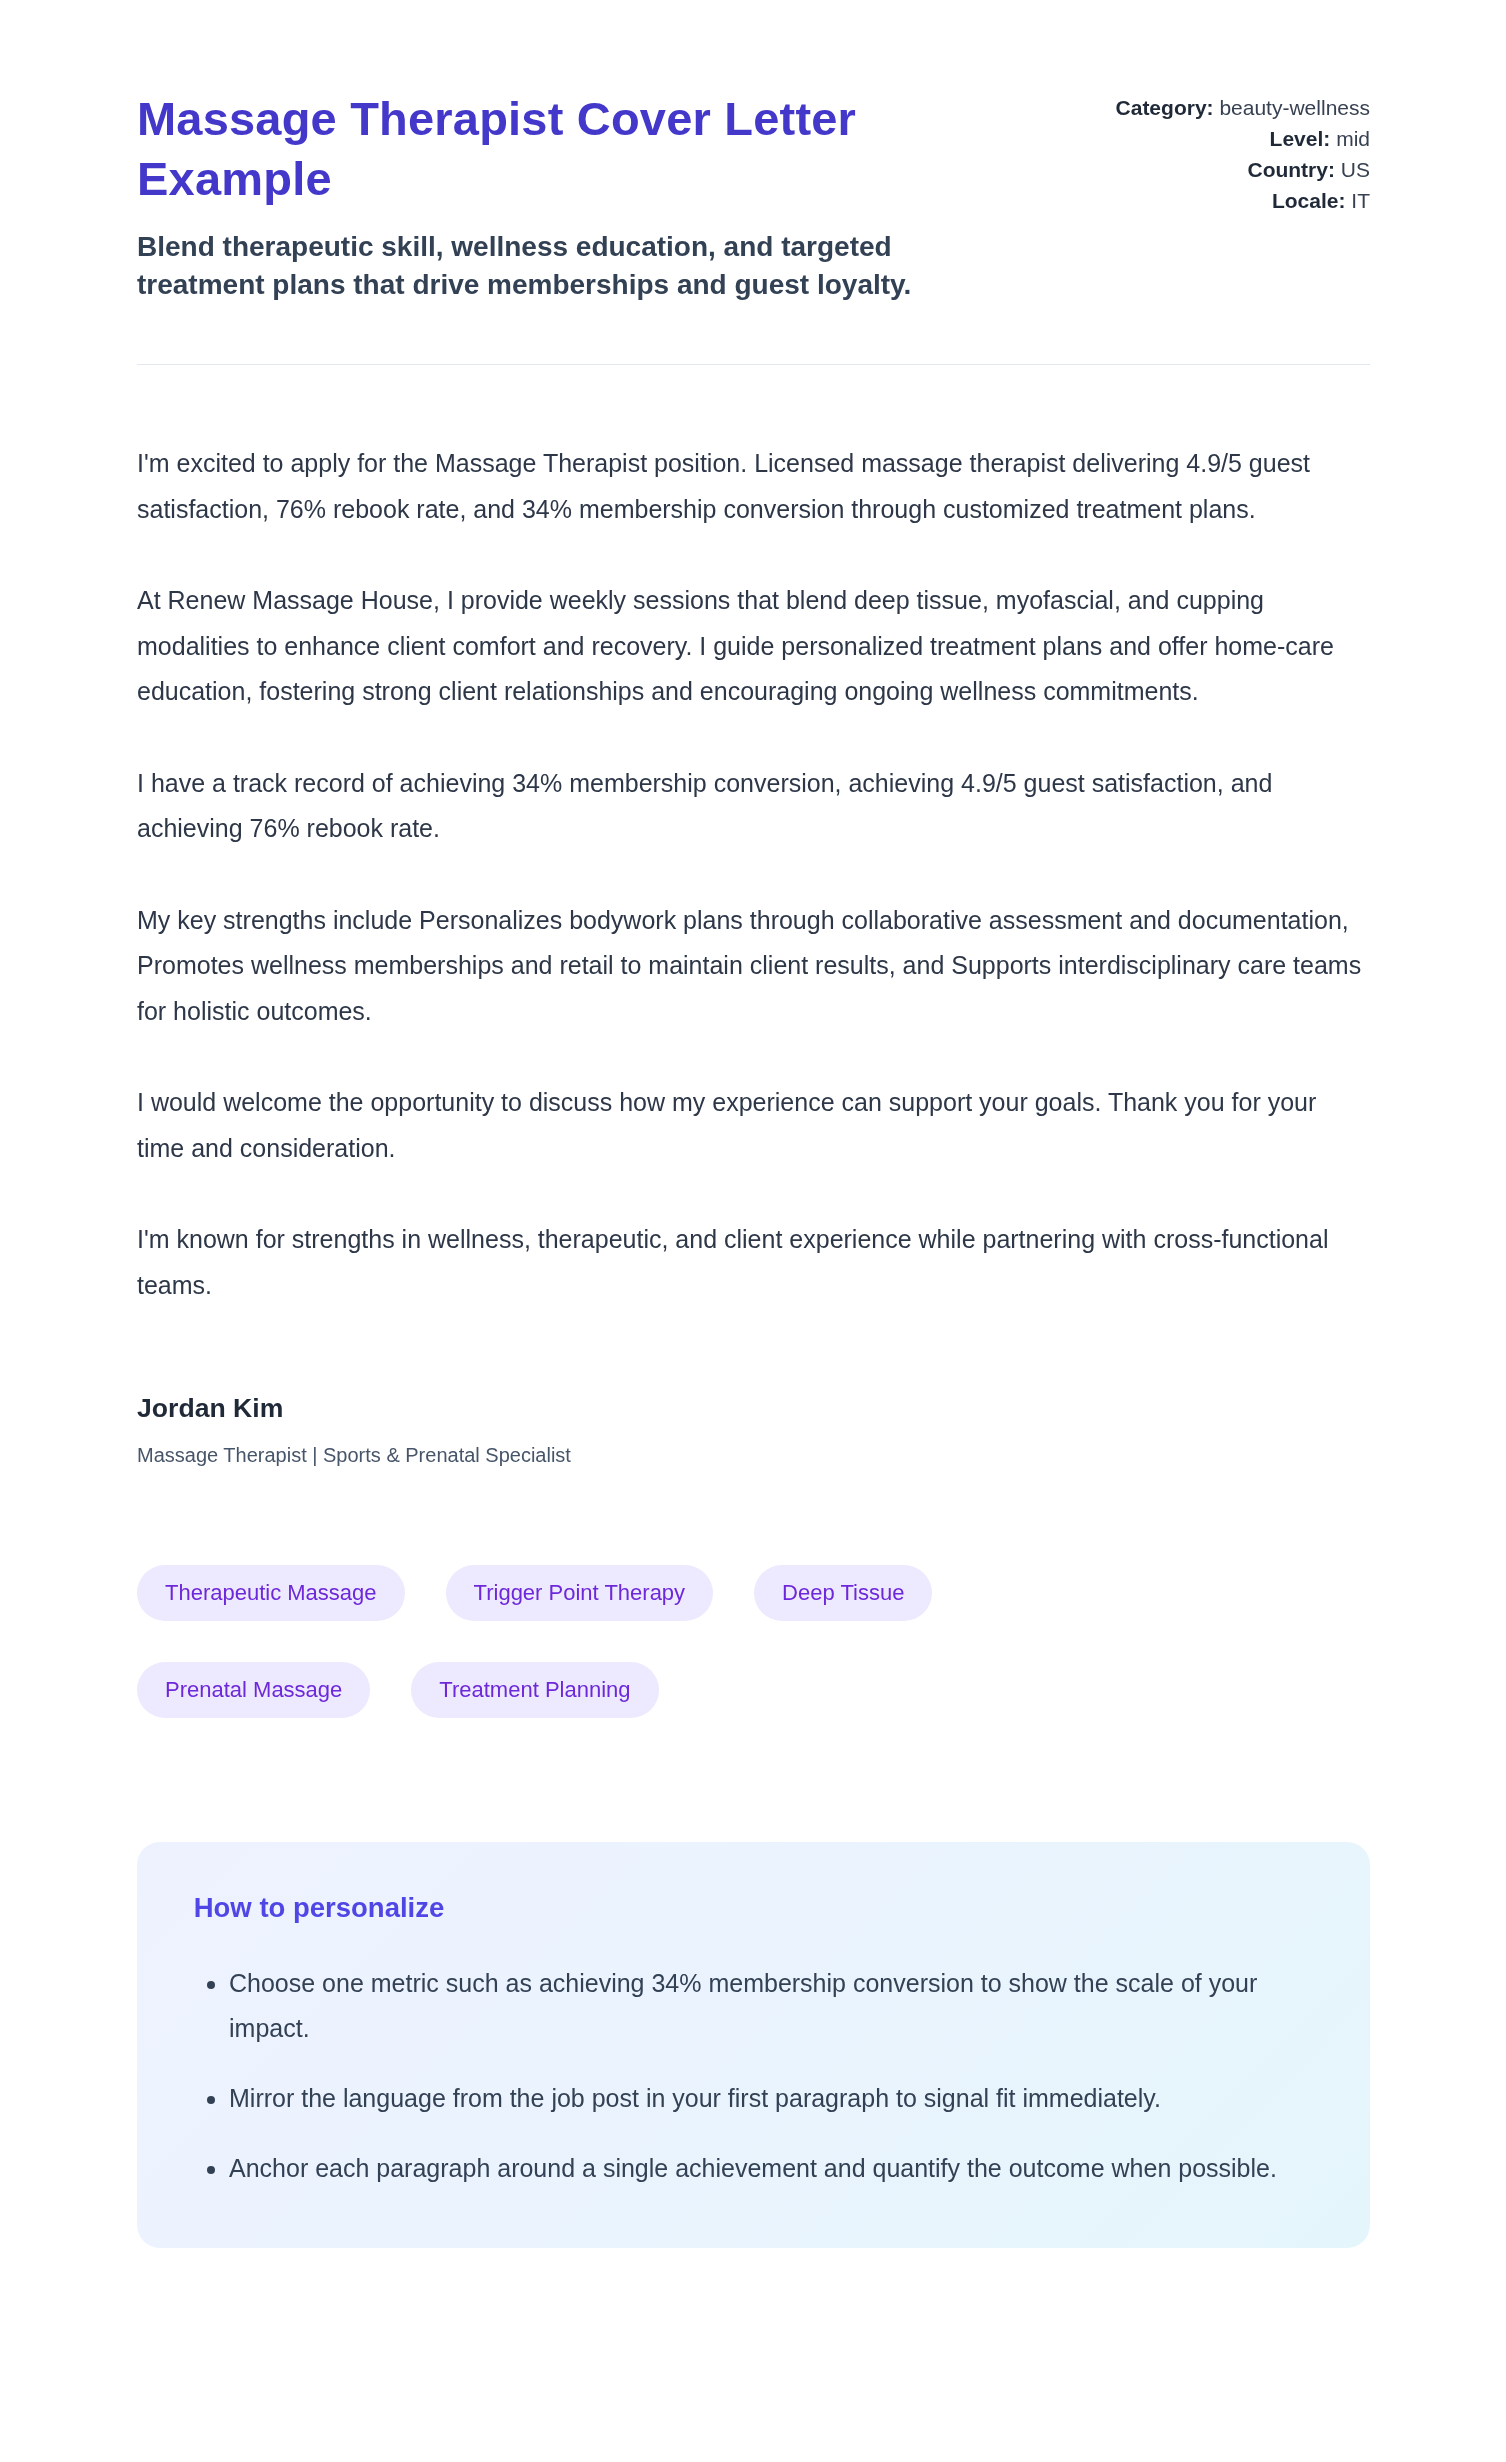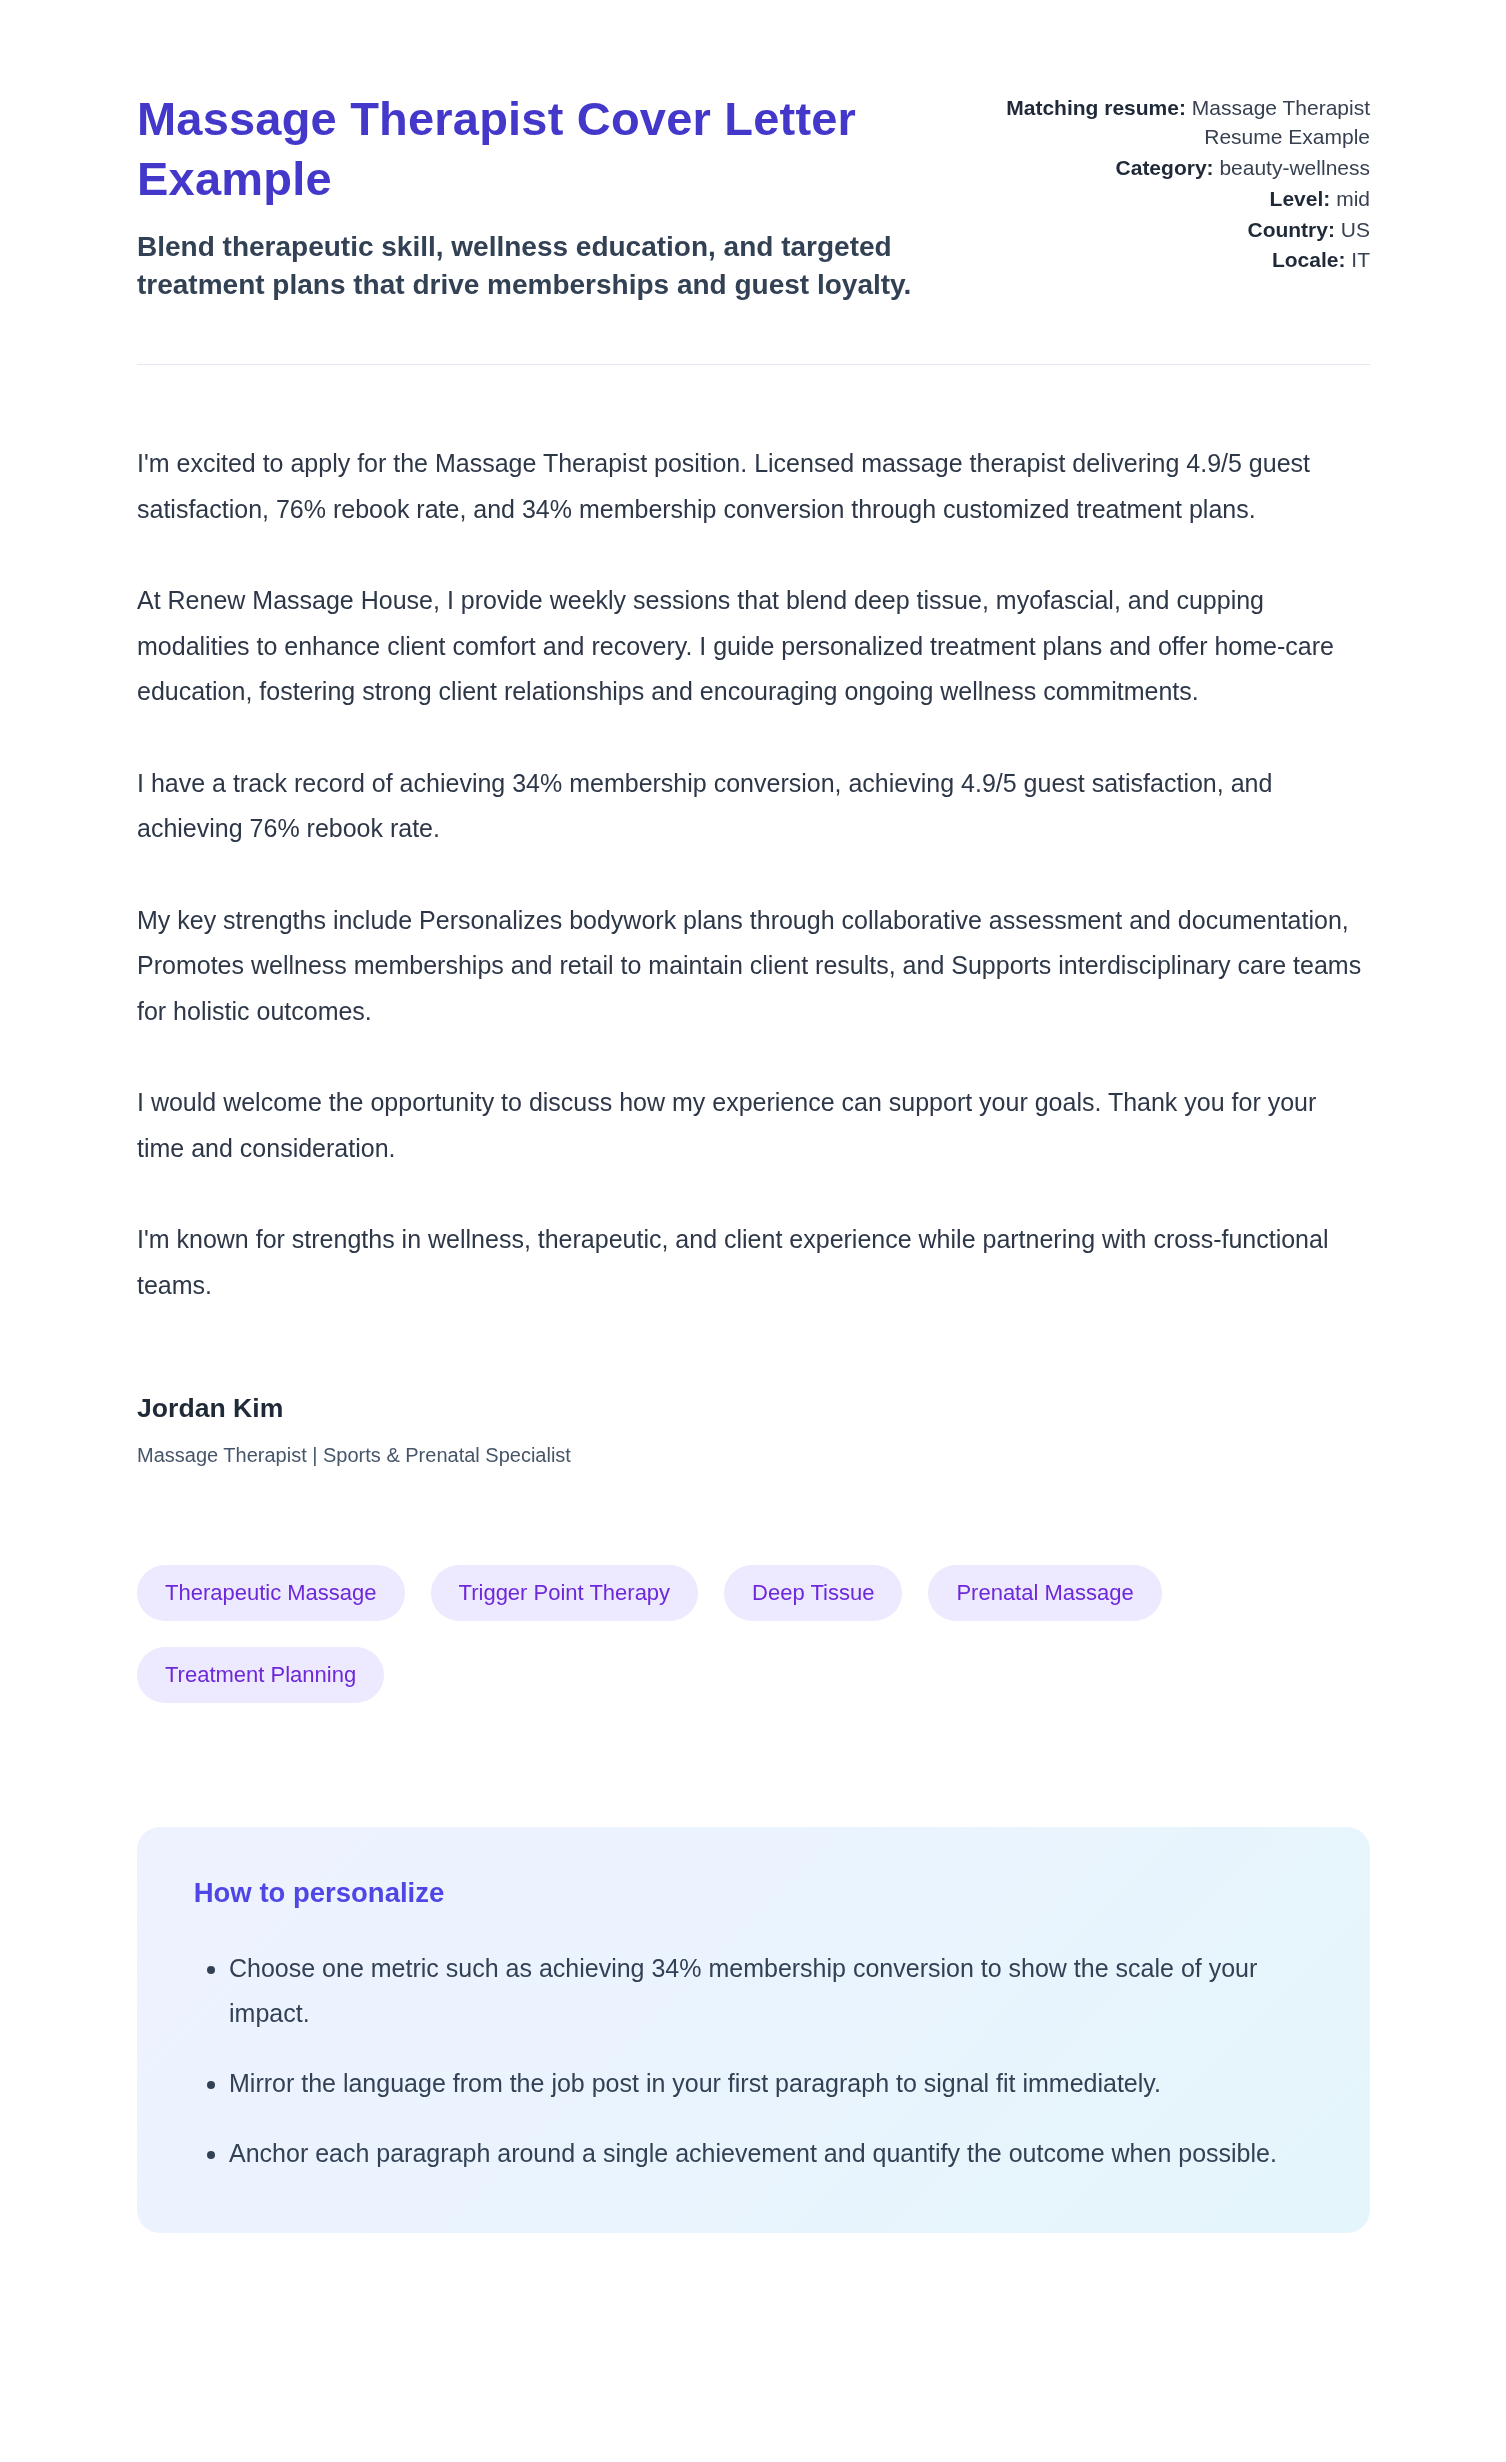--- a/index.html
+++ b/index.html
@@ -82,21 +82,21 @@
     margin-top: 19.5px;
     font-size: 20px;
     color: #475569;
   }
 
   
   .tags {
     margin-top: 98px;
     display: flex;
     flex-wrap: wrap;
-    gap: 26px;
+    gap: 41px;
     max-width: 1046px;
   }
   .tag-pill {
     display: inline-block;
     background: #ede9fe;
     color: #6d28d9;
     font-size: 22px;
     line-height: 1;
     padding: 17px 28px;
     border-radius: 8863px;
@@ -136,24 +136,20 @@
 
 <div class="page">
 
   <div class="header">
     <div class="header-left">
       <h1 class="page-title">Massage Therapist Cover Letter Example</h1>
       <div class="page-subtitle">Blend therapeutic skill, wellness education, and targeted treatment plans that drive memberships and guest loyalty.</div>
     </div>
     <div class="meta">
       <div class="meta-row">
-        <span class="meta-label">Matching resume:</span>
-        <span class="meta-value">Massage Therapist Resume Example</span>
-      </div>
-      <div class="meta-row">
         <span class="meta-label">Category:</span>
         <span class="meta-value">beauty-wellness</span>
       </div>
       <div class="meta-row">
         <span class="meta-label">Level:</span>
         <span class="meta-value">mid</span>
       </div>
       <div class="meta-row">
         <span class="meta-label">Country:</span>
         <span class="meta-value">US</span>

